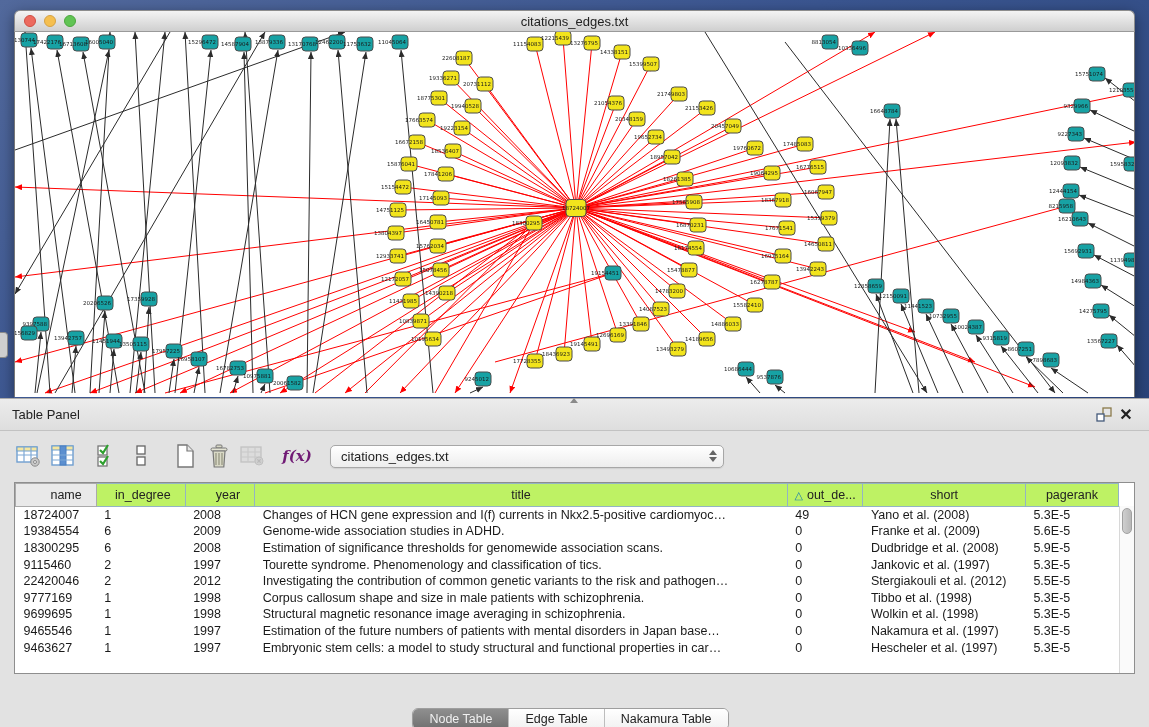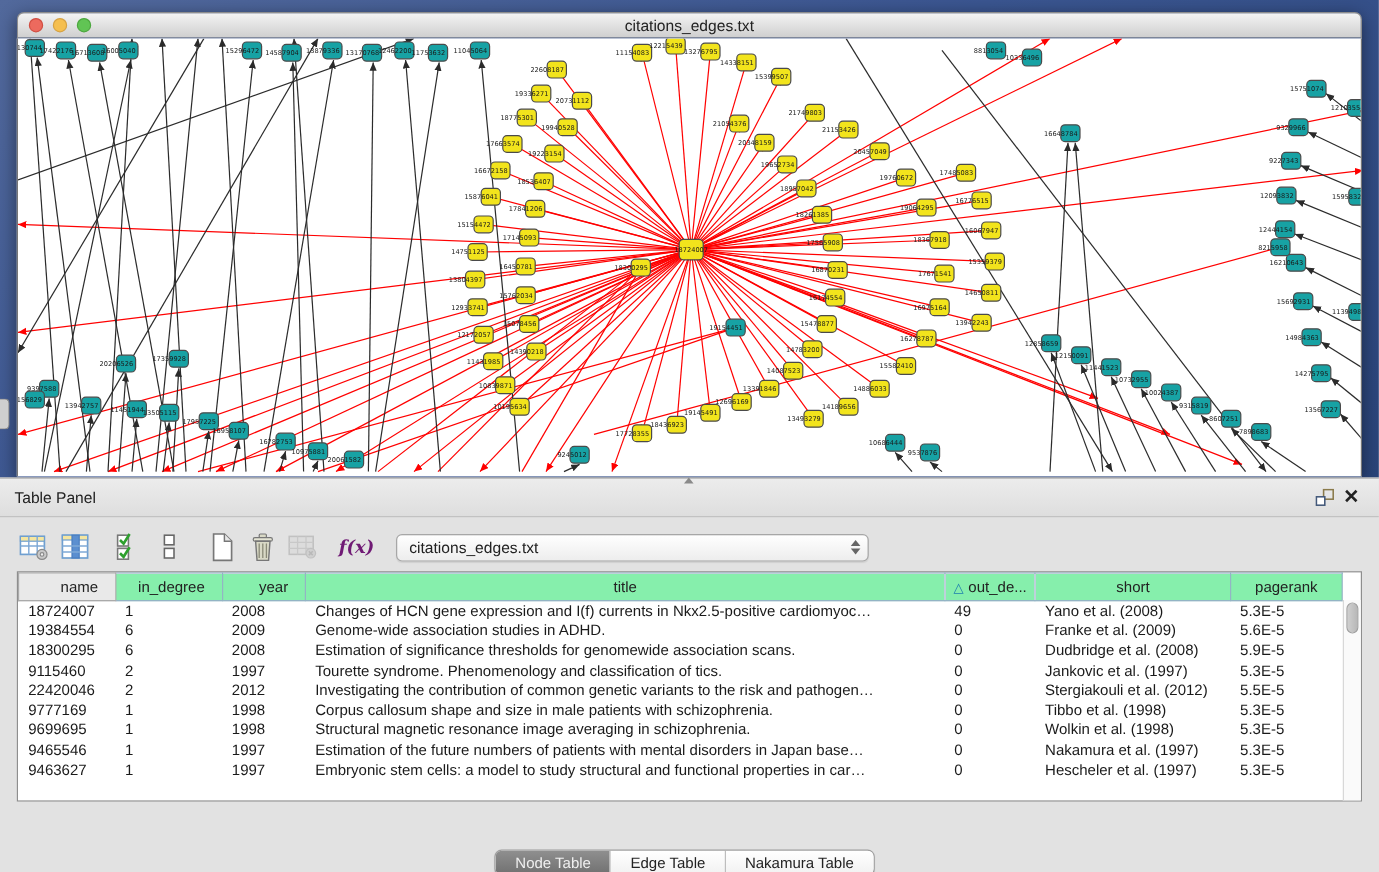--- a/index.html
+++ b/index.html
@@ -52,24 +52,24 @@
     border-radius:5px; background:linear-gradient(#ffffff,#ededed);
     display:flex; align-items:center; padding:0 6px 0 10px; font-size:13px; color:#222;
     box-shadow:0 1px 1px rgba(0,0,0,.08); }
   .dropdown .dd-label { flex:1; overflow:hidden; white-space:nowrap; }
   .stepper { display:flex; flex-direction:column; align-items:center; line-height:0; }
   .stepper i { width:0; height:0; border-left:4px solid transparent;
     border-right:4px solid transparent; display:block; }
   .stepper .up { border-bottom:5px solid #666; margin-bottom:2px; }
   .stepper .dn { border-top:5px solid #666; }
 
-  .table-wrap { position:absolute; left:14px; top:77px; width:1121px; height:192px;
+  .table-wrap { position:absolute; left:14px; top:83px; width:1121px; height:192px;
     background:#fff; border:1px solid #8e8e8e; }
   table.data { border-collapse:collapse; table-layout:fixed; width:1104px; font-size:12.5px; }
-  table.data th { height:23px; background:#86efac; border:1px solid #93b4c4;
+  table.data th { height:23px; background:#bef264; border:1px solid #93b4c4;
     font-weight:normal; color:#222; text-align:center; overflow:hidden;
     white-space:nowrap; padding:0 6px; }
   table.data th:first-child { background:#e9e9e9; border-color:#aaa; text-align:right; padding-right:14px; }
   table.data th.ralign { text-align:right; padding-right:14px; }
   table.data td { height:16.6px; padding:0 2px 0 8px; color:#1a1a1a; overflow:hidden;
     white-space:nowrap; text-overflow:ellipsis; }
   .sort-tri { display:inline-block; margin-right:4px; color:#1d7fae; font-size:11px; }
   .vscroll { position:absolute; right:0; top:23px; bottom:0; width:15px;
     background:#fafafa; border-left:1px solid #d8d8d8; }
   .vthumb { position:absolute; top:2px; left:2px; width:10px; height:26px;

